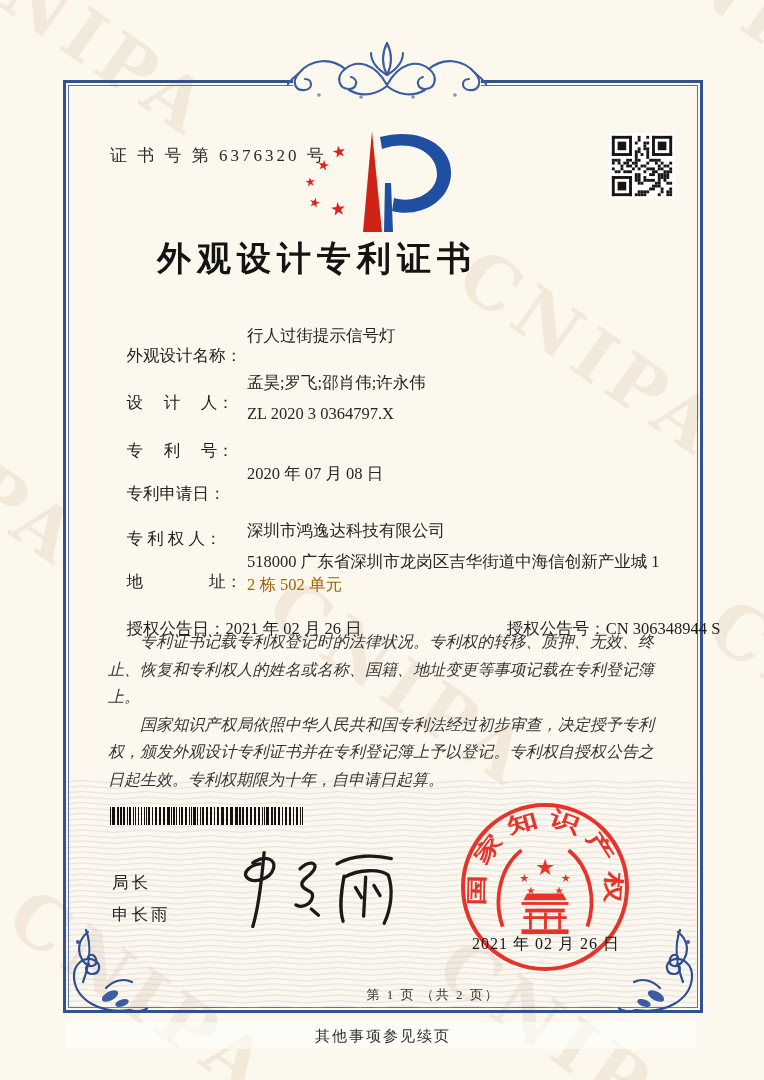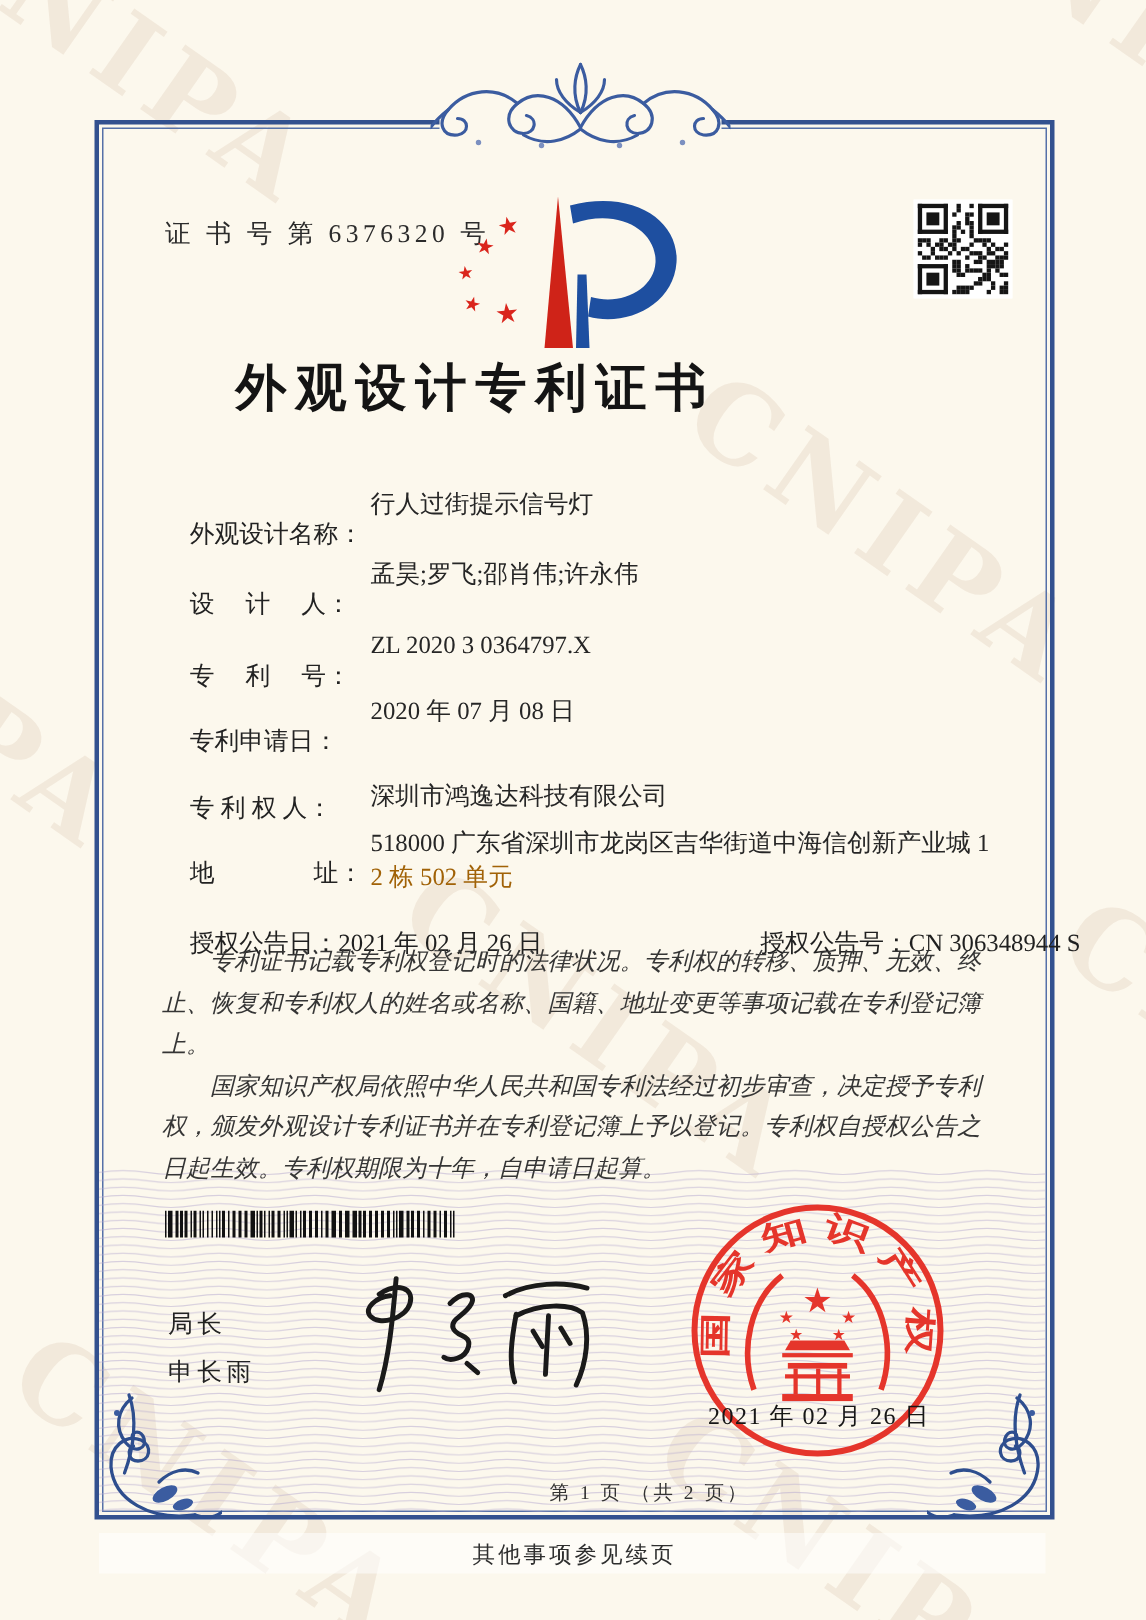--- a/index.html
+++ b/index.html
@@ -291,21 +291,21 @@
   <div class="row" style="top:325px;">
     <span class="lbl">外观设计名称：</span></div>
   <div class="val" style="top:325px;">行人过街提示信号灯</div>
 
   <div class="row" style="top:372px;">
     <span class="lbl">设　 计　 人：</span></div>
   <div class="val" style="top:372px;">孟昊;罗飞;邵肖伟;许永伟</div>
 
   <div class="row" style="top:420px;">
     <span class="lbl">专　 利　 号：</span></div>
-  <div class="val" style="top:420px;">ZL 2020 3 0364797.X</div>
+  <div class="val" style="top:404px;">ZL 2020 3 0364797.X</div>
 
   <div class="row" style="top:463px;">
     <span class="lbl">专利申请日：</span></div>
   <div class="val" style="top:463px;">2020 年 07 月 08 日</div>
 
   <div class="row" style="top:508px;">
     <span class="lbl">专 利 权 人：</span></div>
   <div class="val" style="top:520px;">深圳市鸿逸达科技有限公司</div>
 
   <div class="row" style="top:551px;">

